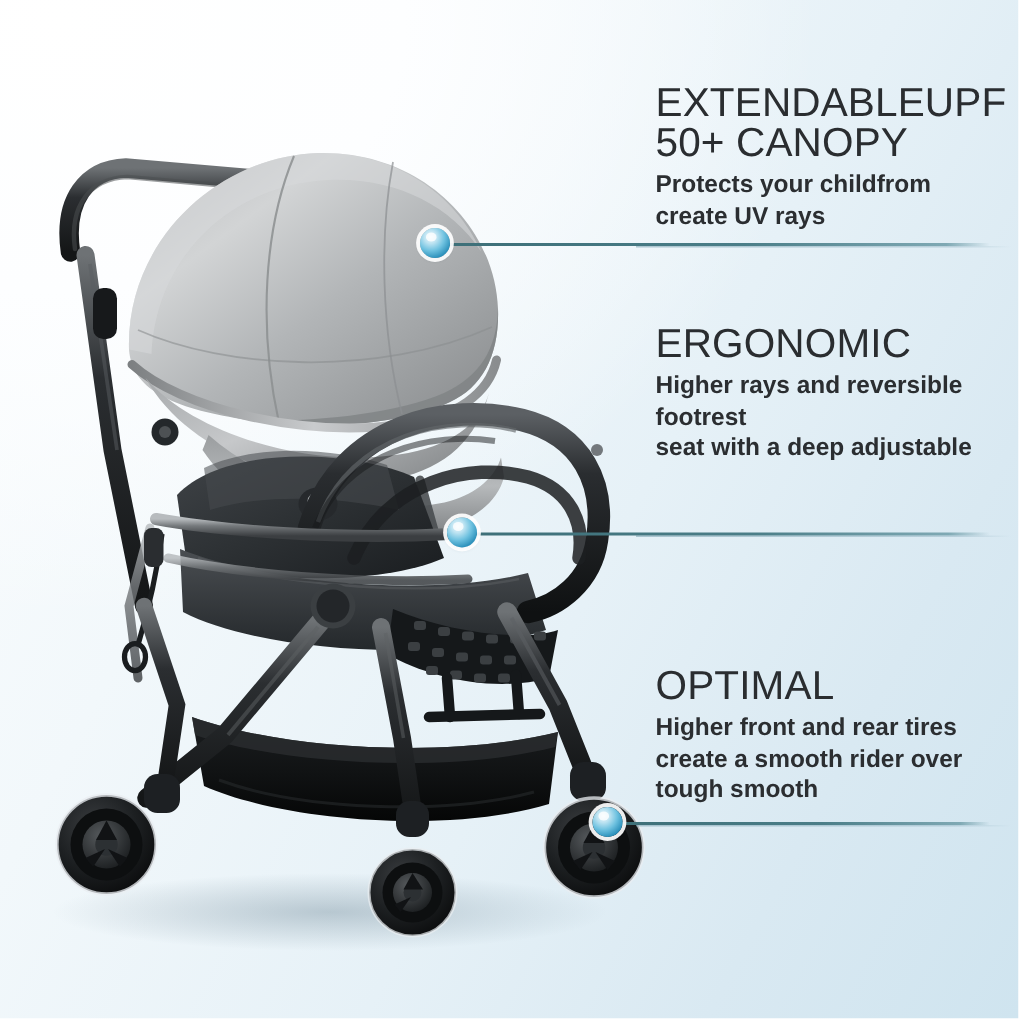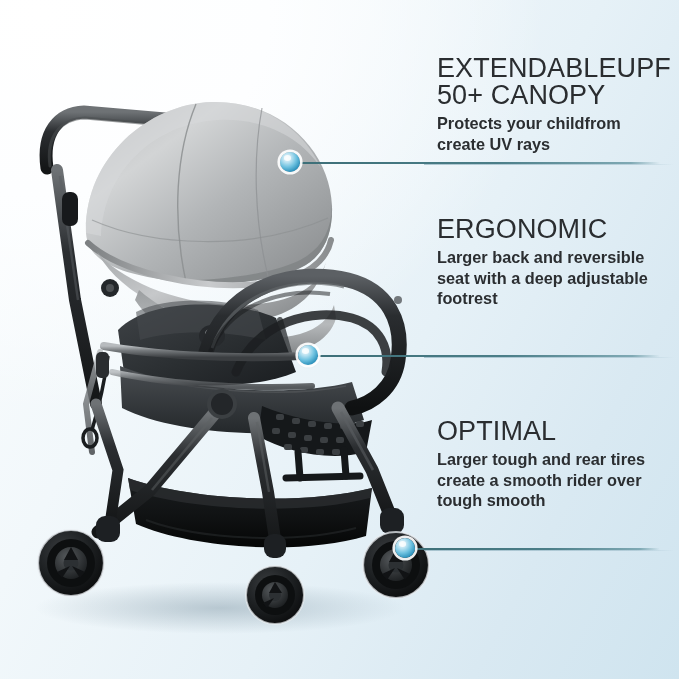--- a/index.html
+++ b/index.html
@@ -309,35 +309,35 @@
   </div>
   <div class="rule" style="top:164px;"></div>
   <div class="leader" style="left:296px;top:162px;width:364px;"></div>
   <div class="dot" style="left:280px;top:152px;"></div>
 
   <div class="feature" style="top:216px;">
     <div class="f-title">
       <div>ERGONOMIC</div>
     </div>
     <div class="f-body">
-      <div>Larger back and reversible</div>
+      <div>Higher rays and reversible</div>
+      <div>footrest</div>
       <div>seat with a deep adjustable</div>
-      <div>footrest</div>
     </div>
   </div>
   <div class="rule" style="top:357px;"></div>
   <div class="leader" style="left:314px;top:355px;width:346px;"></div>
   <div class="dot" style="left:298px;top:345px;"></div>
 
-  <div class="feature" style="top:418px;">
+  <div class="feature" style="top:444px;">
     <div class="f-title">
       <div>OPTIMAL</div>
     </div>
     <div class="f-body">
-      <div>Larger tough and rear tires</div>
+      <div>Higher front and rear tires</div>
       <div>create a smooth rider over</div>
       <div>tough smooth</div>
     </div>
   </div>
   <div class="rule" style="top:550px;"></div>
   <div class="leader" style="left:411px;top:548px;width:249px;"></div>
   <div class="dot" style="left:395px;top:538px;"></div>
 
 </div>
 

